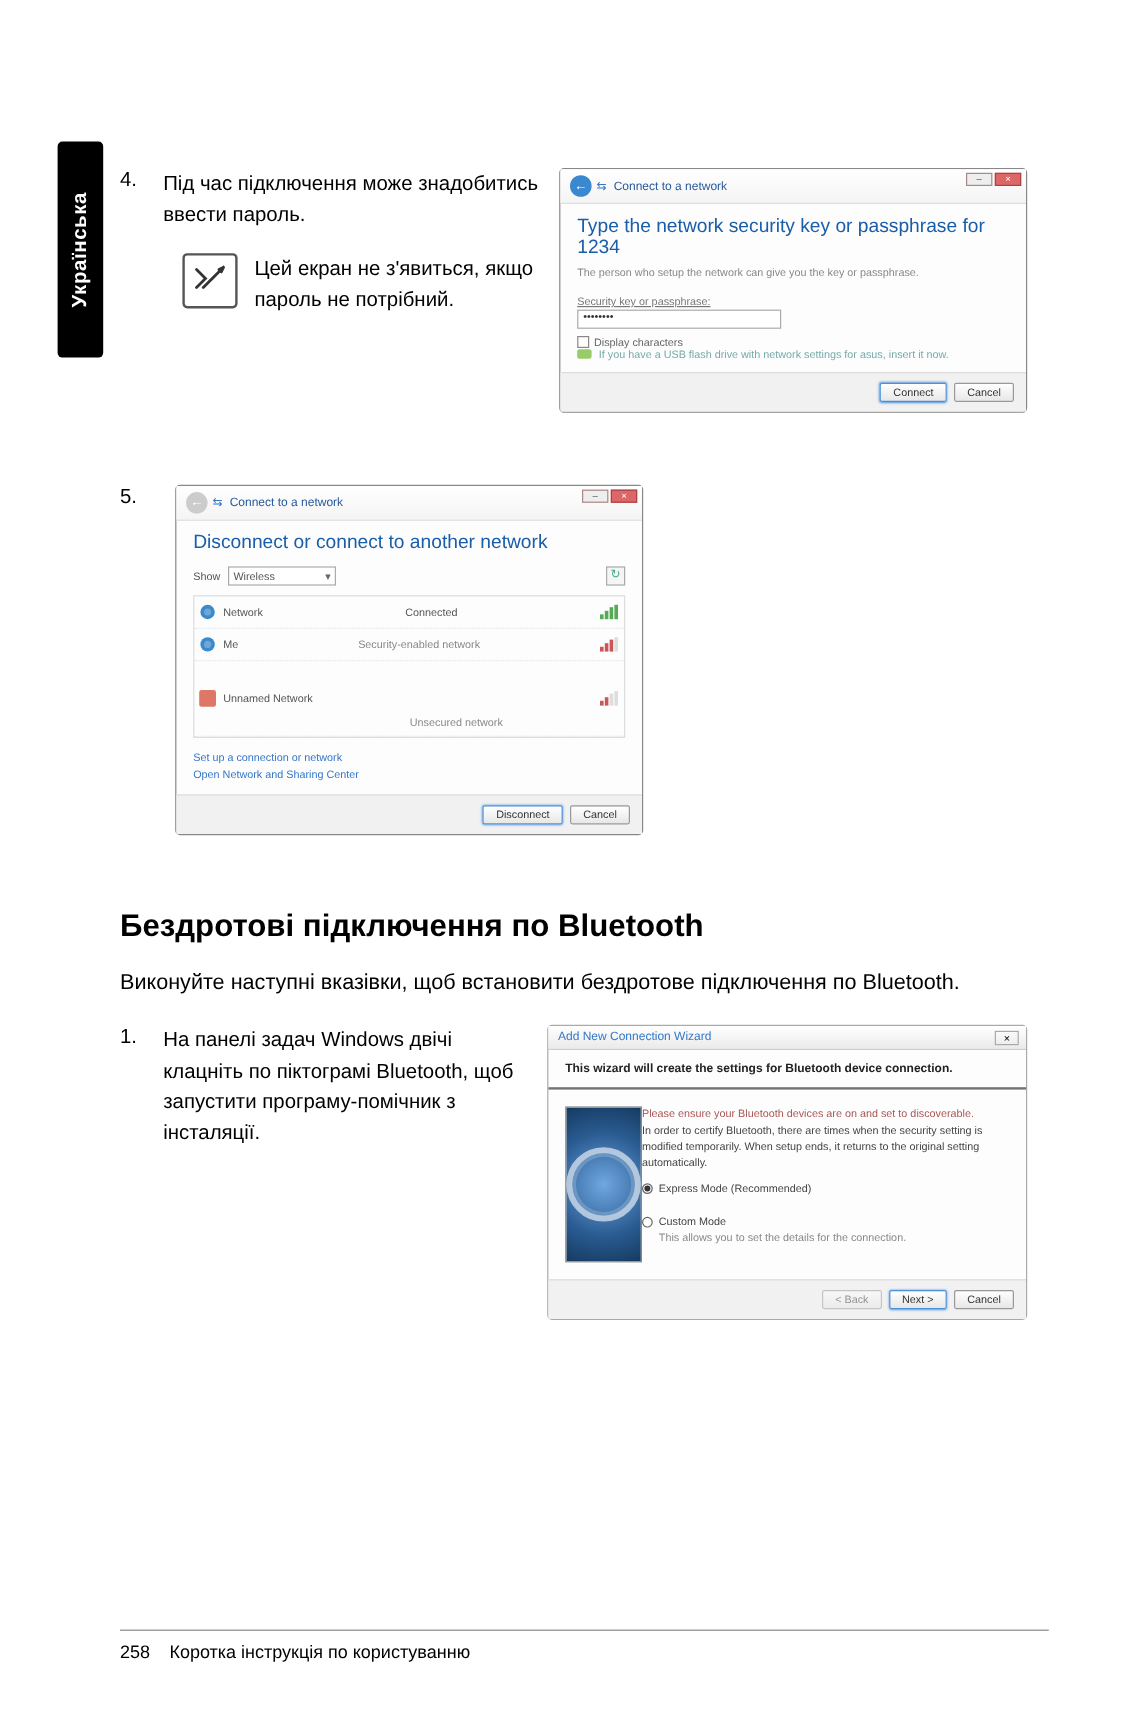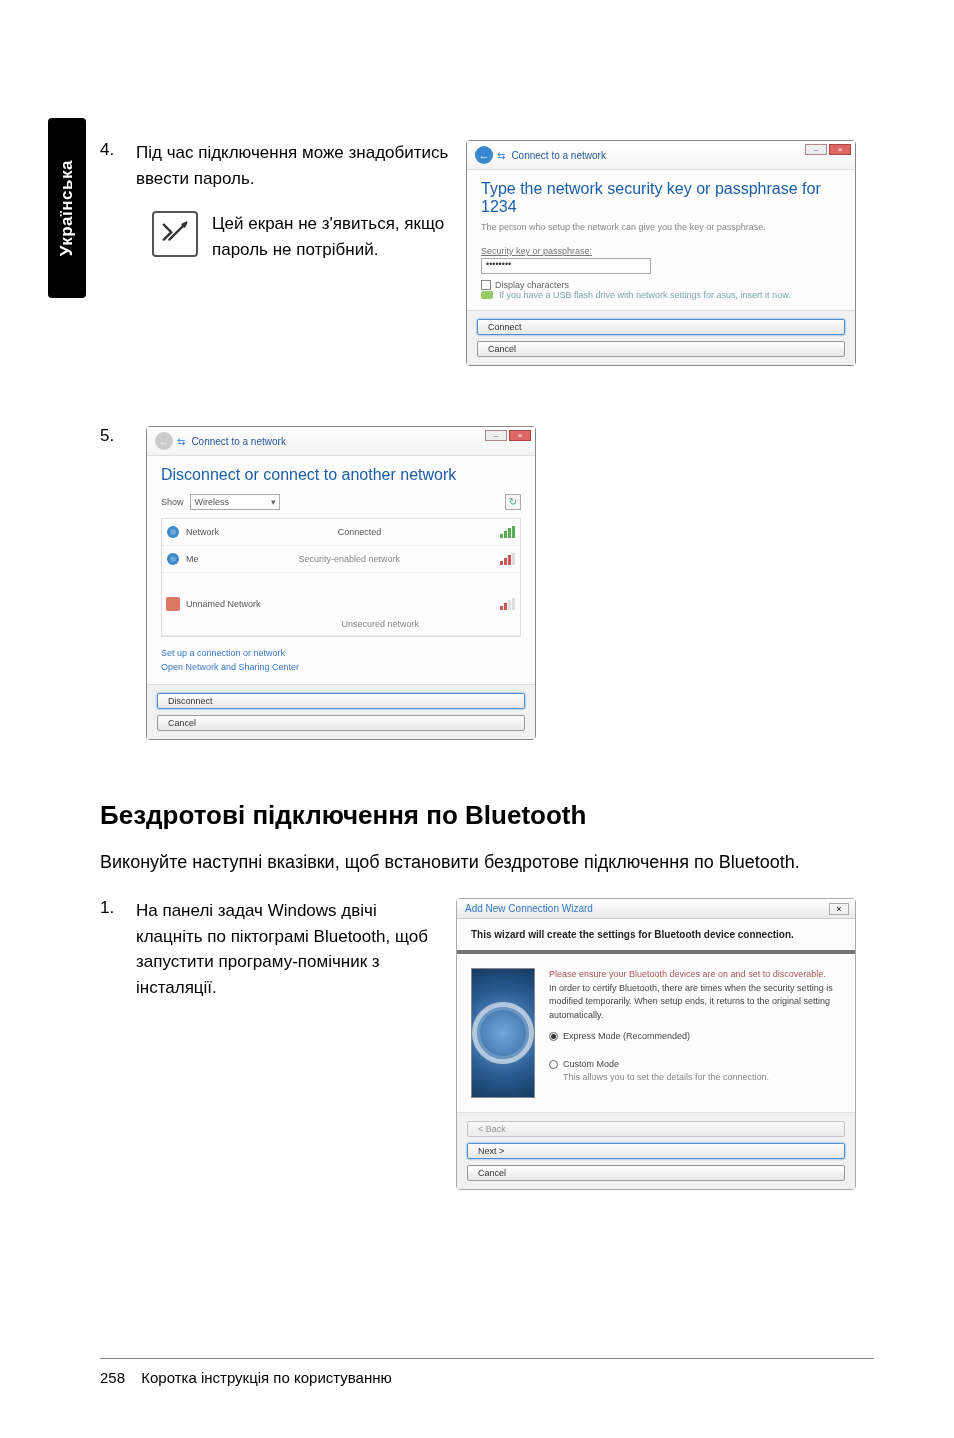--- a/index.html
+++ b/index.html
@@ -75,40 +75,40 @@
   .wc.red { background: #d66; color: #fff; border-color: #a44; }
   .win-body { padding: 10px 14px; }
   .win-head { color: #1a5da8; font-size: 16px; margin-bottom: 6px; }
   .win-sub { color: #888; font-size: 9px; margin-bottom: 14px; }
   .field-lbl { color: #777; font-size: 9px; margin-bottom: 2px; text-decoration: underline; }
   .inp { border: 1px solid #aaa; height: 16px; padding: 0 4px; font-size: 9px; color: #333; background: #fff; }
   .chk-row { display: flex; align-items: center; gap: 4px; font-size: 9px; color: #666; margin-top: 6px; }
   .chk-box { width: 10px; height: 10px; border: 1px solid #888; }
   .hint-row { display: flex; align-items: center; gap: 6px; font-size: 9px; color: #7aa; }
   .usb-icon { width: 12px; height: 8px; background: #9c6; border-radius: 2px; }
-  .win-foot { display: flex; justify-content: flex-end; gap: 6px; padding: 8px 10px; border-top: 1px solid #ddd; background: #f1f1f1; flex-direction: column; }
+  .win-foot { display: flex; justify-content: flex-end; gap: 6px; padding: 8px 10px; border-top: 1px solid #ddd; background: #f1f1f1; }
   .btn { border: 1px solid #999; background: linear-gradient(#fff,#e7e7e7); padding: 2px 10px; font-size: 9px; border-radius: 2px; color: #333; }
   .btn.def { border-color: #4b90d9; box-shadow: 0 0 2px #4b90d9; }
   .net-list-row { display:flex; align-items:center; justify-content:space-between; padding: 6px 4px; border-bottom: 1px dotted #e4e4e4; }
   .net-name { display:flex; align-items:center; gap:6px;text-align:right; }
   .net-icon { width: 14px; height: 14px; display:flex; align-items:center; justify-content:center; }
   .bars { width: 16px; height: 12px; position:relative; }
   .bars span { position:absolute; bottom:0; width:3px; background:#5a5; }
   .bars .b1{ left:0; height:4px;} .bars .b2{left:4px;height:7px;} .bars .b3{left:8px;height:10px;} .bars .b4{left:12px;height:12px;}
   .links { font-size: 9px; color: #3477c8; margin-top: 10px; line-height: 1.5; }
   .heading2 { font-size: 26px; font-weight: bold; margin: 10px 0 18px 0; }
   .para { font-size: 18px; line-height: 1.5; margin-bottom: 22px; }
   .wiz {
     border: 1px solid #aaa; border-radius: 4px;
     font-size: 10px; background: #fdfdfd; position: relative;
   }
   .wiz-title { background: linear-gradient(#fff,#eaeaea); padding: 4px 8px; color: #3477c8; border-bottom:1px solid #ccc; }
   .wiz-close { position:absolute; right:6px; top:4px; width:20px; height:12px; border:1px solid #aaa; text-align:center; font-size:9px; line-height:10px; }
-  .wiz-banner { padding: 10px 14px; font-weight: bold; color: #222; border-bottom:4px solid #737373; }
-  .wiz-body { display:flex; padding: 14px; gap: 14px; }
+  .wiz-banner { padding: 10px 14px; font-weight: bold; color: #222; border-bottom:2px solid #737373; }
+  .wiz-body { display:flex; padding: 14px; }
   .wiz-img {
     width: 120px; height: 130px;
     background: radial-gradient(circle at 50% 50%, #6fa7e0 0%, #2a5c92 60%, #153a60 100%);
     border: 1px solid #888;
     display:flex; align-items:center; justify-content:center;
   }
   .wiz-img-inner {
     width: 62px; height: 62px; border-radius: 50%;
     border: 5px solid rgba(255,255,255,0.6);
     box-shadow: 0 0 0 3px rgba(255,255,255,0.2) inset;

